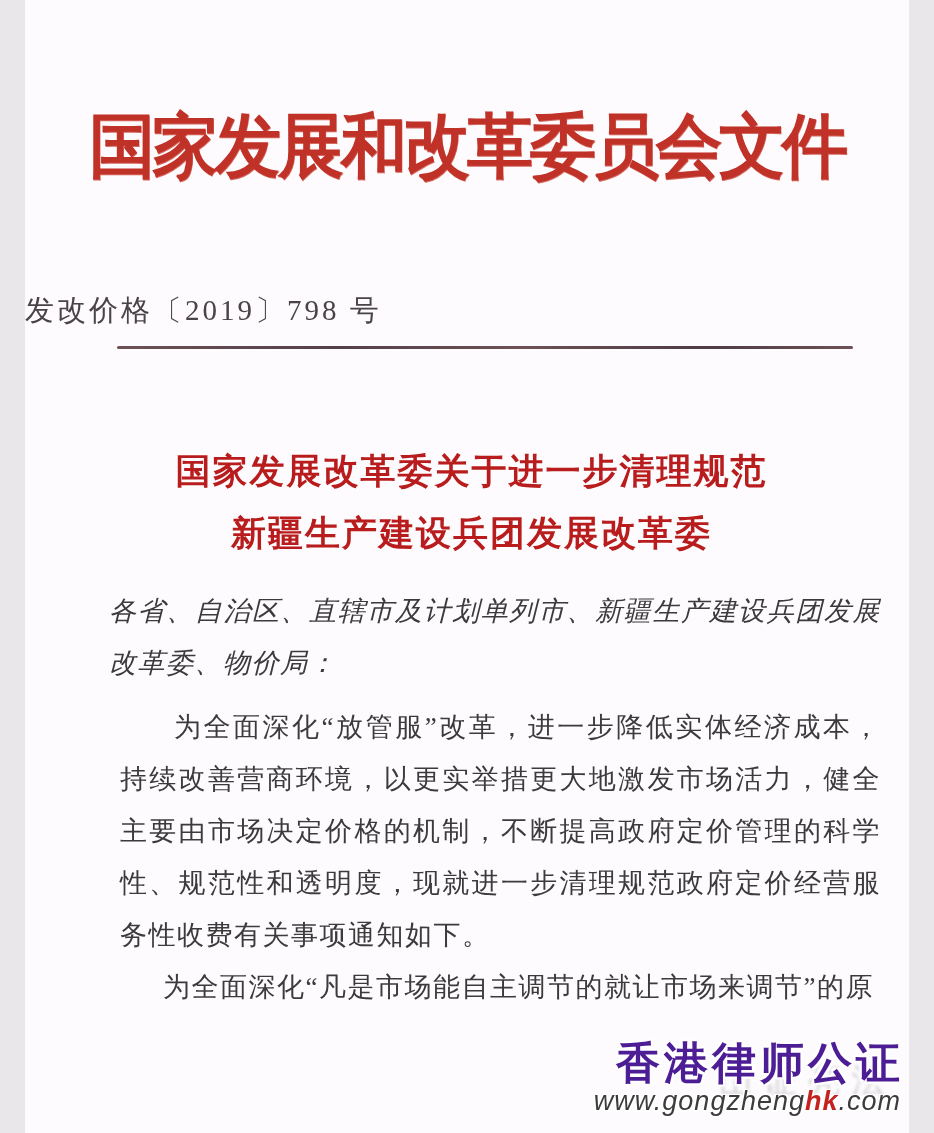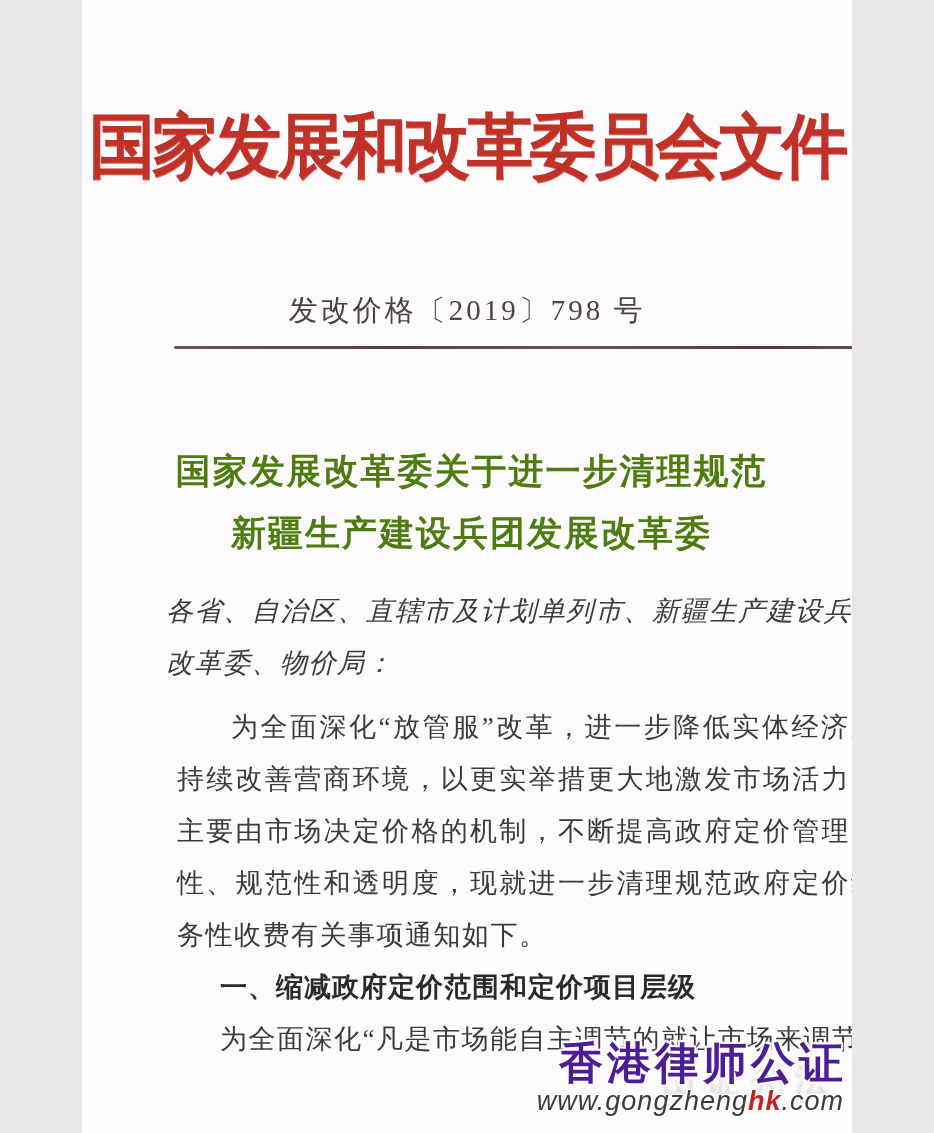--- a/index.html
+++ b/index.html
@@ -3,21 +3,21 @@
 <meta charset="utf-8">
 <style>
   html, body {
     margin: 0;
     padding: 0;
     background: #e9e7e9;
     font-family: "Liberation Serif", "DejaVu Serif", serif;
   }
   .page {
     position: relative;
-    width: 770px;
+    width: 884px;
     height: 1133px;
     margin: 0 auto;
     background: #fdfbfd;
     overflow: hidden;
   }
   
   .letterhead {
     position: absolute;
     top: 102px;
     left: 0;
@@ -30,21 +30,21 @@
     text-shadow: 0.5px 0.5px 0 #d56a60;
     white-space: nowrap;
     transform: scaleY(1.06);
   }
   
   .doc-number {
     position: absolute;
     top: 291px;
     left: 0;
     right: 0;
-    text-align: center;
+    text-align: left;
     font-size: 29px;
     letter-spacing: 3px;
     color: #4a4347;
     font-style: normal;
   }
   
   .red-rule {
     position: absolute;
     top: 346px;
     left: 92px;
@@ -55,21 +55,21 @@
   }
   
   .doc-title {
     position: absolute;
     top: 441px;
     left: 0;
     right: 0;
     text-align: center;
     font-size: 35px;
     font-weight: bold;
-    color: #4d7c0f;
+    color: #b91c1c;
     line-height: 62px;
     letter-spacing: 2px;
     margin-left: 9px;
   }
   
   .body-block {
     position: absolute;
     top: 585px;
     left: 84px;
     width: 772px;
@@ -163,21 +163,20 @@
   <div class="red-rule"></div>
 
   <div class="doc-title">
     <div>国家发展改革委关于进一步清理规范</div>
     <div>新疆生产建设兵团发展改革委</div>
   </div>
 
   <div class="body-block">
     <p class="no-indent">各省、自治区、直辖市及计划单列市、新疆生产建设兵团发展改革委、物价局：</p>
     <p class="spaced">为全面深化“放管服”改革，进一步降低实体经济成本，持续改善营商环境，以更实举措更大地激发市场活力，健全主要由市场决定价格的机制，不断提高政府定价管理的科学性、规范性和透明度，现就进一步清理规范政府定价经营服务性收费有关事项通知如下。</p>
-    <p class="section-heading">一、缩减政府定价范围和定价项目层级</p>
     <p>为全面深化“凡是市场能自主调节的就让市场来调节”的原</p>
   </div>
 
   <div class="watermark">
     <div class="wm-faint">山证亮法</div>
     <div class="wm-title">香港律师公证</div>
     <div class="wm-url">
       <span>www.gongzheng</span><span class="hk">hk</span><span>.com</span>
     </div>
   </div>

